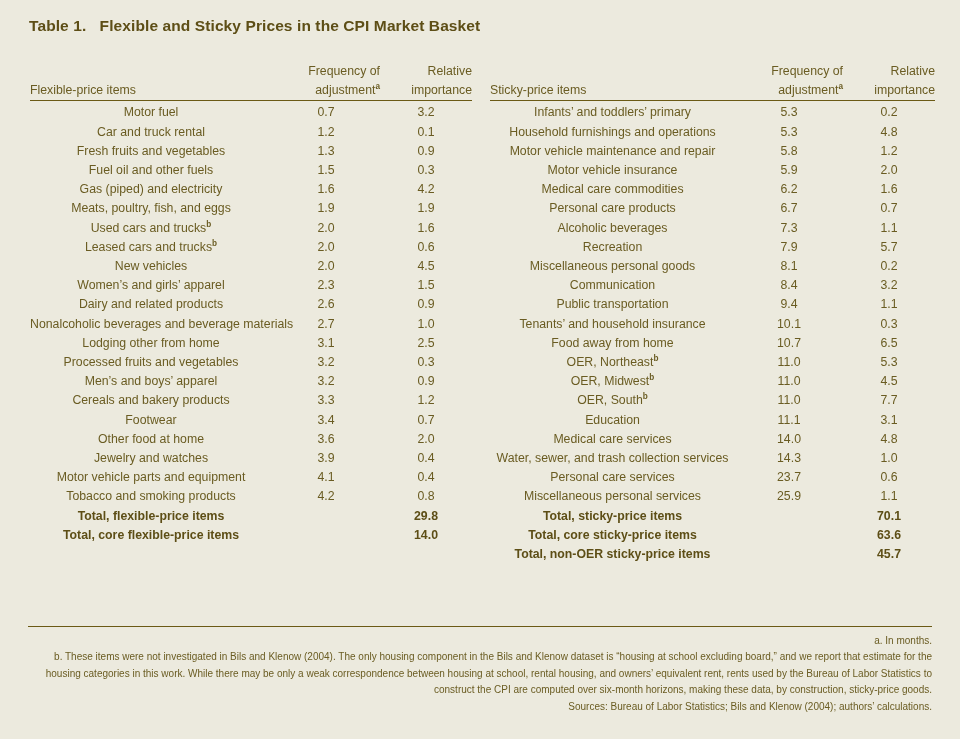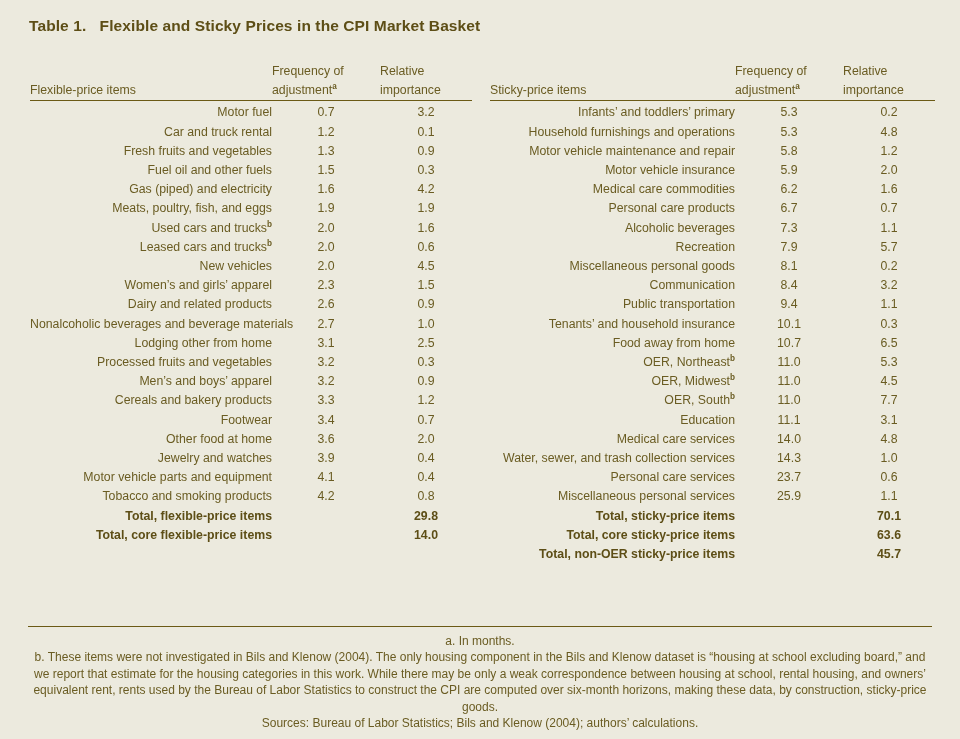--- a/index.html
+++ b/index.html
@@ -72,27 +72,27 @@
     font-size: 12.2px;
     line-height: 14.5px;
     padding-bottom: 2px;
     border-bottom: 1.6px solid #6b5a15;
     vertical-align: bottom;
   }
   th.h-item {
     text-align: left;
   }
   th.h-num {
-    text-align: left;
+    text-align: right;
   }
   col.c-item { width: auto; }
   col.c-freq { width: 108px; }
   col.c-rel  { width: 92px; }
   tbody td.c-label {
-    text-align: right;
+    text-align: center;
     padding-top: 0px;
   }
   tbody td.c-val {
     text-align: center;
   }
   tbody tr:first-child td {
     padding-top: 2px;
   }
   tr.total td {
     font-weight: bold;
@@ -110,24 +110,24 @@
     left: 28px;
     top: 626px;
     width: 904px;
   }
   .notes-rule {
     border-top: 1.7px solid #6b5a15;
     width: 904px;
     margin-bottom: 6px;
   }
   .note {
-    font-size: 12px;
+    font-size: 10px;
     line-height: 16.4px;
     color: #6a5c22;
-    text-align: center;
+    text-align: right;
   }
   .note-b {
     text-indent: 0;
   }
 </style>
 </head>
 <body>
 
 <div class="page">
 

